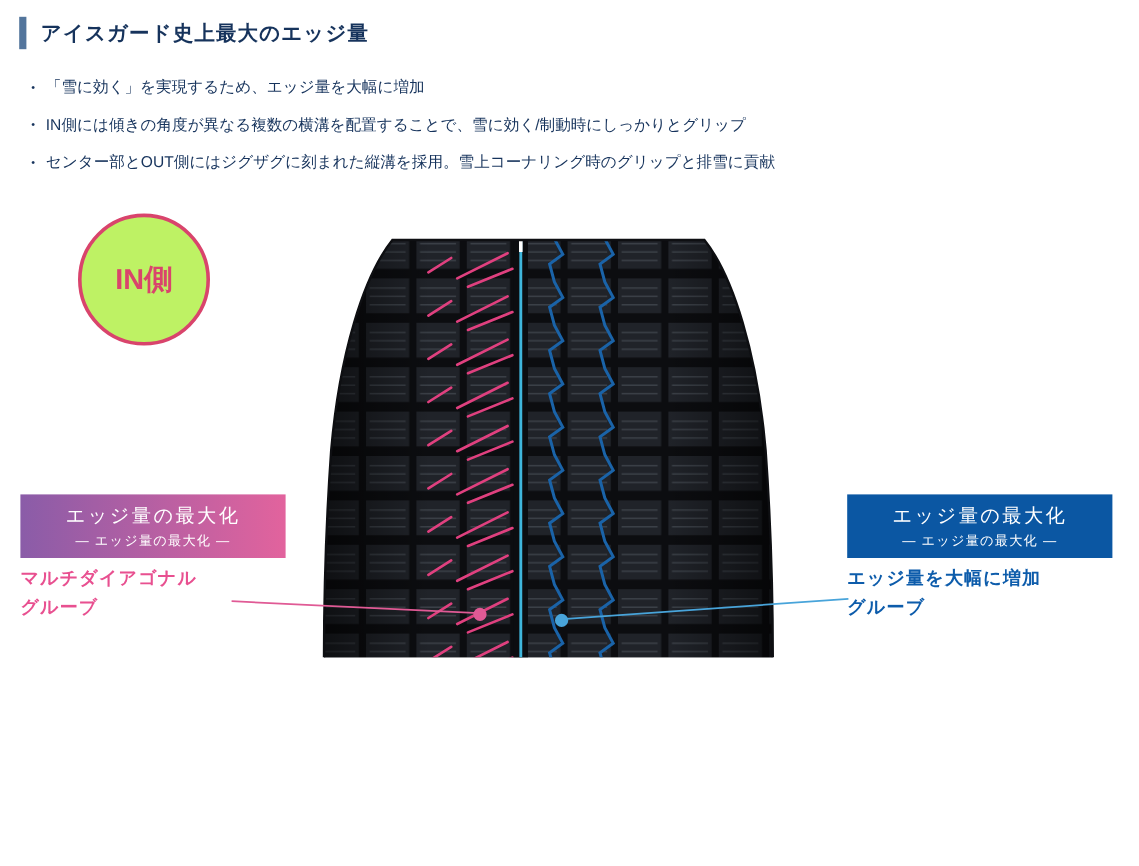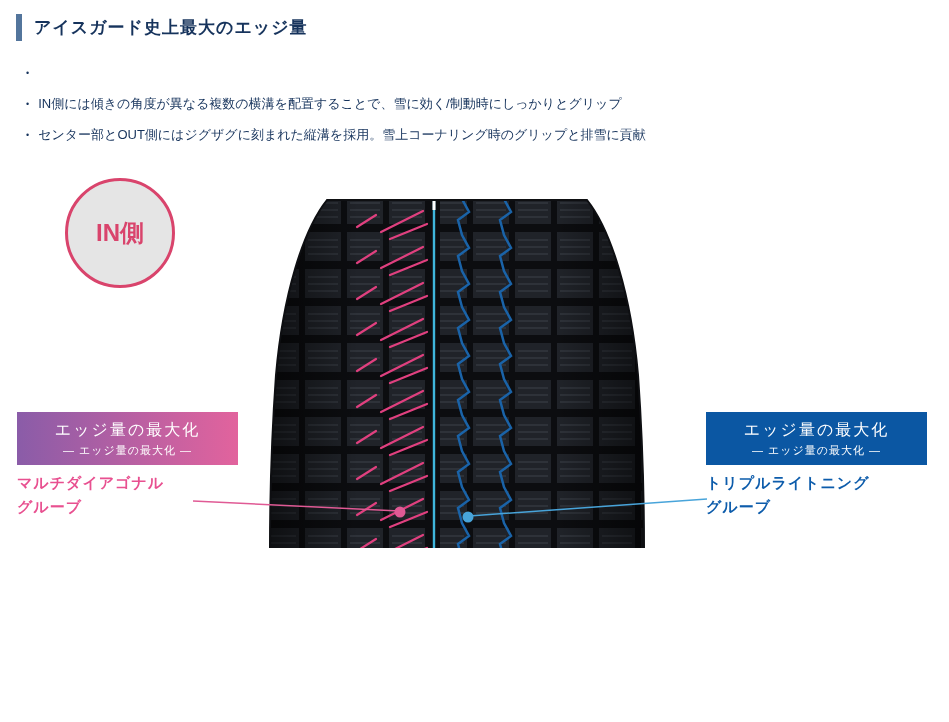--- a/index.html
+++ b/index.html
@@ -10,21 +10,21 @@
   .title{position:absolute;left:16px;top:14px;border-left:6px solid #53759c;
          padding:2px 0 2px 12px;font-size:17px;font-weight:bold;color:#16335c;letter-spacing:1px;}
 
   
   .bullets{position:absolute;left:26px;top:64px;margin:0;padding:0;list-style:none;
            color:#16335c;font-size:13px;}
   .bullets li{margin-bottom:13px;display:flex;gap:9px;align-items:flex-start;line-height:18px;}
   .bdot{font-size:9px;line-height:18px;color:#16335c;}
 
   
-  .badge{position:absolute;width:104px;height:104px;border-radius:50%;background:#e5e5e5;
+  .badge{position:absolute;width:104px;height:104px;border-radius:50%;background:#bef264;
          display:flex;align-items:center;justify-content:center;font-weight:bold;}
   #badge-in{left:65px;top:178px;border:3px solid #d9446c;color:#d9446c;font-size:24px;}
   #badge-out{left:756px;top:178px;border:3px solid #1262ac;color:#1262ac;font-size:22px;}
 
   
   .label-box{position:absolute;top:412px;width:221px;height:53px;display:flex;
              flex-direction:column;align-items:center;justify-content:center;color:#fff;}
   #left-box{left:17px;background:linear-gradient(90deg,#8a5ca8,#e2639d);}
   #right-box{left:706px;background:#0b57a3;}
   .box-title{font-size:16px;font-weight:normal;letter-spacing:2px;}
@@ -46,20 +46,21 @@
 
 <div class="page">
 
   <div class="title">
     <span>アイスガード史上最大のエッジ量</span>
   </div>
 
   <ul class="bullets">
     <li>
       <span class="bdot">•</span>
+      <span>「雪に効く」を実現するため、エッジ量を大幅に増加</span>
     </li>
     <li>
       <span class="bdot">•</span>
       <span>IN側には傾きの角度が異なる複数の横溝を配置することで、雪に効く/制動時にしっかりとグリップ</span>
     </li>
     <li>
       <span class="bdot">•</span>
       <span>センター部とOUT側にはジグザグに刻まれた縦溝を採用。雪上コーナリング時のグリップと排雪に貢献</span>
     </li>
   </ul>
@@ -116,21 +117,21 @@
   <div class="label-box" id="right-box" style="background: rgb(11, 87, 163);">
     <div class="box-title">エッジ量の最大化</div>
     <div class="box-sub">― エッジ量の最大化 ―</div>
   </div>
 
   <div class="caption" id="left-caption" style="color: rgb(232, 80, 144);">
     <div>マルチダイアゴナル</div>
     <div>グルーブ</div>
   </div>
   <div class="caption" id="right-caption" style="color: rgb(13, 92, 171);">
-    <div>トリプルライトニング</div>
+    <div>エッジ量を大幅に増加</div>
     <div>グルーブ</div>
   </div>
 
   <svg id="overlay" viewBox="0 0 949 722">
     <line id="pink-callout-line" x1="193" y1="501" x2="399" y2="511" stroke="#e05a95" stroke-width="1.5"></line>
     <circle id="pink-callout-dot" cx="400" cy="512" r="5.5" fill="#e05a95"></circle>
     <line id="blue-callout-line" x1="707" y1="499" x2="469" y2="516" stroke="#48a4da" stroke-width="1.5"></line>
     <circle id="blue-callout-dot" cx="468" cy="517" r="5.5" fill="#48a4da"></circle>
   </svg>
 

